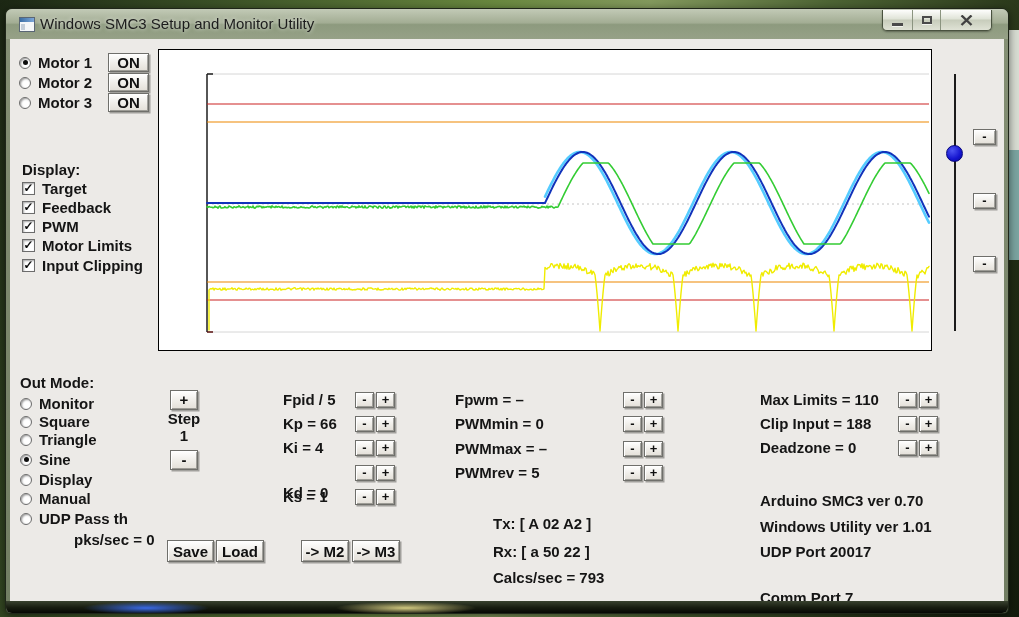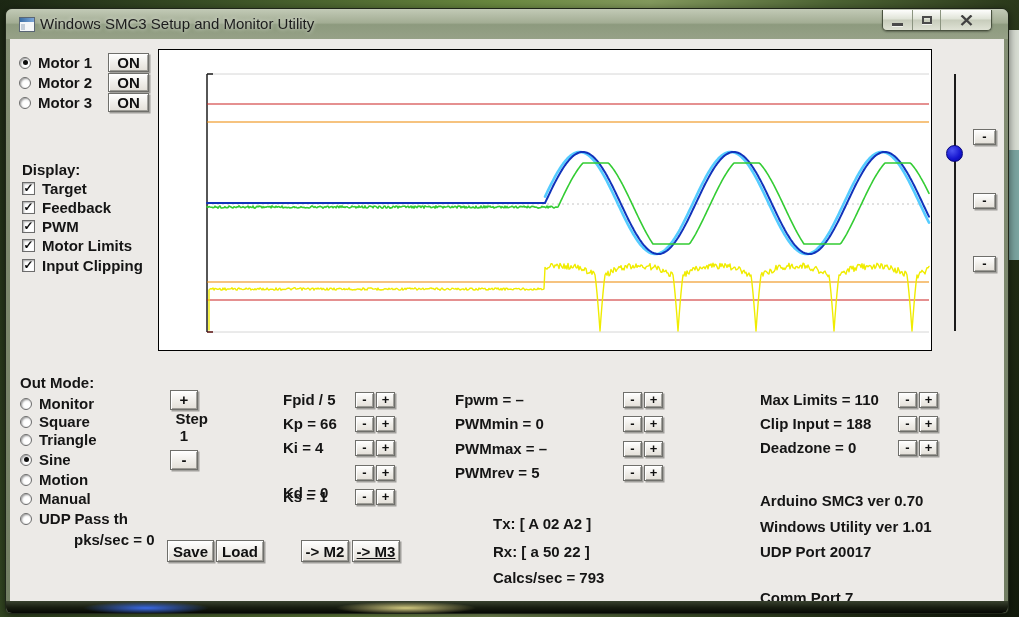--- a/index.html
+++ b/index.html
@@ -162,34 +162,34 @@
         <span class="rlabel">Triangle</span>
       </div>
       <div class="row" style="left:10px;top:412px;">
         <div class="radio on">
             <div class="dot"></div>
           </div>
         <span class="rlabel">Sine</span>
       </div>
       <div class="row" style="left:10px;top:432px;">
         <div class="radio"></div>
-        <span class="rlabel">Motion</span>
+        <span class="rlabel">Display</span>
       </div>
       <div class="row" style="left:10px;top:451px;">
         <div class="radio"></div>
         <span class="rlabel">Manual</span>
       </div>
       <div class="row" style="left:10px;top:471px;">
         <div class="radio"></div>
         <span class="rlabel">UDP Pass th</span>
       </div>
       <div class="lbl" style="left:17px;top:492px;margin-left:47px;">pks/sec = 0</div>
 
       <div class="btn sbtn" style="left:160px;top:351px;width:28px;height:20px;font-size:15px;">+</div>
-      <div class="lbl" style="left:150px;top:371px;width:48px;text-align:right;">Step</div>
+      <div class="lbl" style="left:150px;top:371px;width:48px;text-align:center;">Step</div>
       <div class="lbl" style="left:150px;top:388px;width:48px;text-align:center;">1</div>
       <div class="btn sbtn" style="left:160px;top:411px;width:28px;height:20px;font-size:15px;">-</div>
 
       <div class="lbl" style="left:273px;top:352px;">Fpid / 5</div>
       <div class="btn sbtn" style="left:345px;top:353px;width:19px;height:16px;">-</div>
       <div class="btn sbtn" style="left:366px;top:353px;width:19px;height:16px;">+</div>
 
       <div class="lbl" style="left:273px;top:376px;">Kp = 66</div>
       <div class="btn sbtn" style="left:345px;top:377px;width:19px;height:16px;">-</div>
       <div class="btn sbtn" style="left:366px;top:377px;width:19px;height:16px;">+</div>
@@ -239,21 +239,21 @@
       <div class="lbl" style="left:483px;top:530px;">Calcs/sec = 793</div>
 
       <div class="lbl" style="left:750px;top:453px;">Arduino SMC3 ver 0.70</div>
       <div class="lbl" style="left:750px;top:479px;">Windows Utility ver 1.01</div>
       <div class="lbl" style="left:750px;top:504px;">UDP Port 20017</div>
       <div class="lbl" style="left:750px;top:529px;margin-top:21px;">Comm Port 7</div>
 
       <div class="btn" style="left:157px;top:501px;width:47px;height:22px;">Save</div>
       <div class="btn" style="left:206px;top:501px;width:48px;height:22px;">Load</div>
       <div class="btn" style="left:291px;top:501px;width:48px;height:22px;">-&gt; M2</div>
-      <div class="btn" style="left:342px;top:501px;width:48px;height:22px;text-decoration:underline;">-&gt; M3</div>
+      <div class="btn" style="left:342px;top:501px;width:48px;height:22px;">-&gt; M3</div>
 
       <div id="scope">
         <svg xmlns="http://www.w3.org/2000/svg" viewBox="0 0 772 300">
             <line x1="48" y1="24" x2="770" y2="24" stroke="#d6d6d6" stroke-width="1"></line>
             <line x1="48" y1="154" x2="770" y2="154" stroke="#c4c4c4" stroke-width="1" stroke-dasharray="2,3"></line>
             <line x1="48" y1="282" x2="770" y2="282" stroke="#d6d6d6" stroke-width="1"></line>
             <line x1="48" y1="24" x2="48" y2="282" stroke="#1e1e1e" stroke-width="1.5"></line>
             <line x1="48" y1="24" x2="54" y2="24" stroke="#1e1e1e" stroke-width="1.5"></line>
             <line x1="48" y1="282" x2="54" y2="282" stroke="#5a1010" stroke-width="1.5"></line>
             <line x1="48" y1="54" x2="770" y2="54" stroke="#cc2222" stroke-width="1.2"></line>

